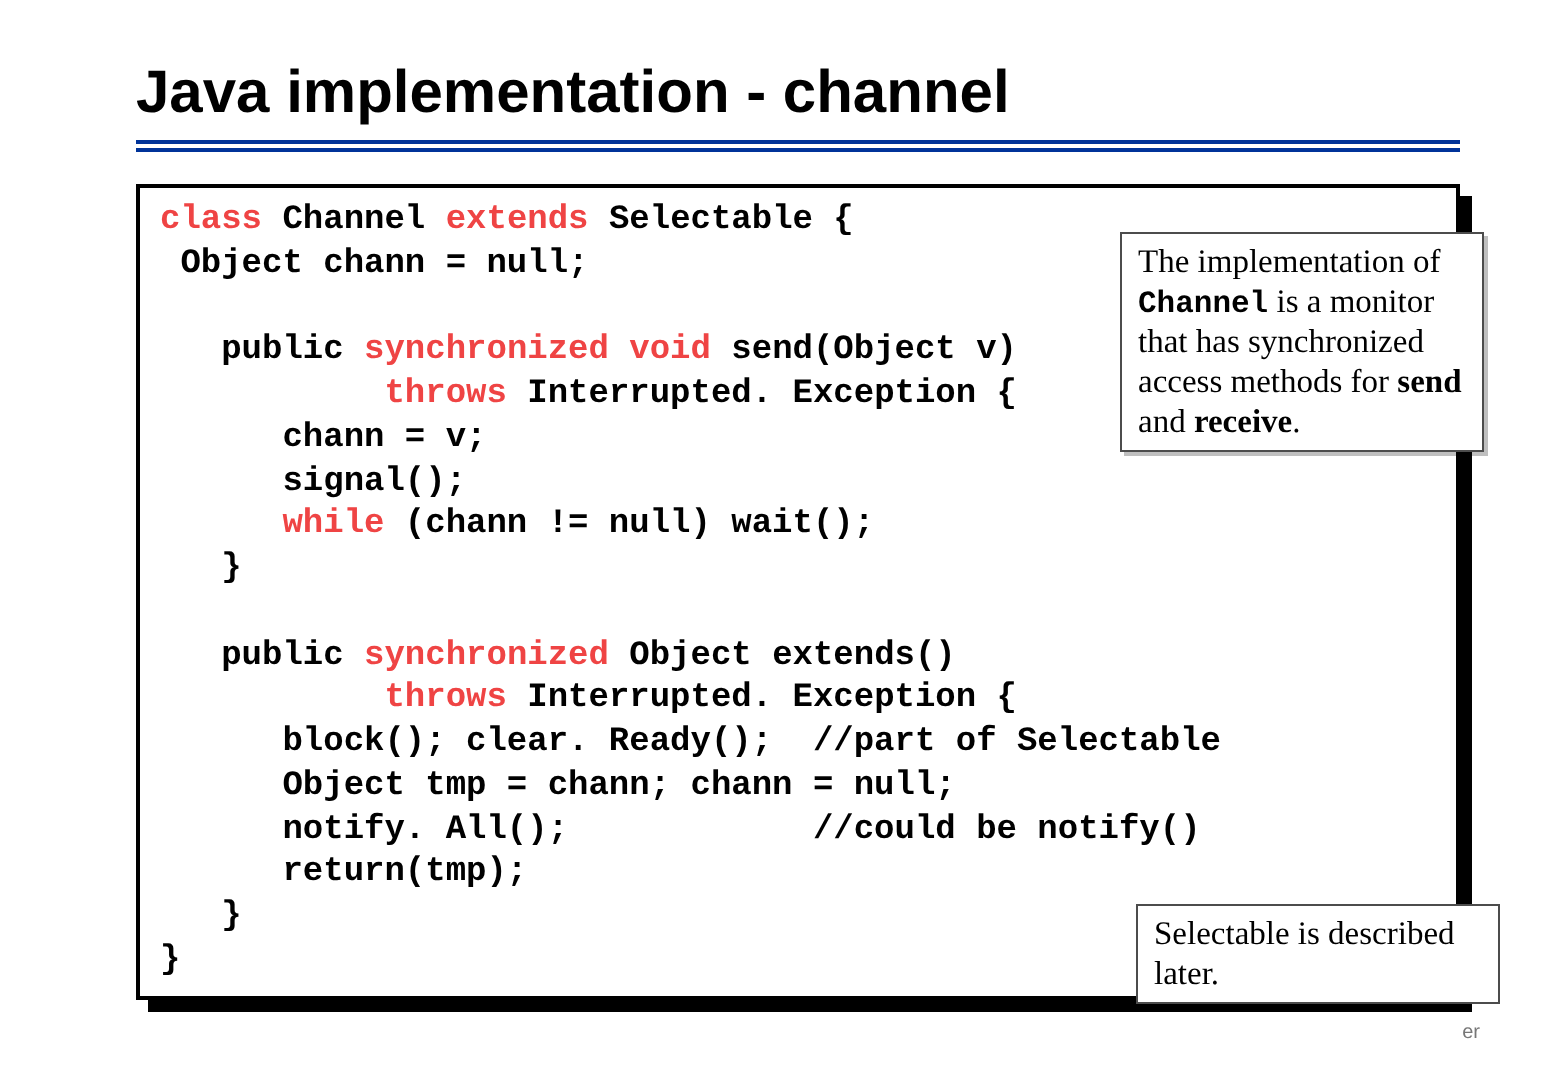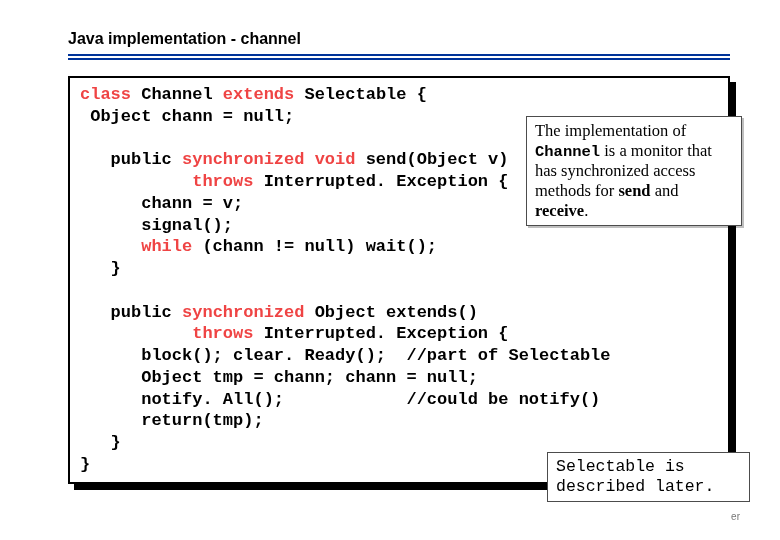--- a/index.html
+++ b/index.html
@@ -8,21 +8,21 @@
     height: 540px;
     background: #fff;
     font-family: Arial, Helvetica, sans-serif;
     position: relative;
     overflow: hidden;
   }
   .slide {
     padding: 30px 50px 0 68px;
   }
   .title {
-    font-size: 16px;
+    font-size: 30px;
     font-weight: bold;
     color: #000;
     margin-bottom: 6px;
   }
   .divider-wrap {
     margin-bottom: 16px;
   }
   .divider-top {
     height: 2px;
     background: #003399;
@@ -64,28 +64,27 @@
     background: #fff;
     font-family: "Comic Sans MS", "Comic Sans", cursive;
     font-size: 16.5px;
     line-height: 1.2;
     padding: 4px 8px;
     box-shadow: 2px 2px 0 rgba(0,0,0,0.25);
   }
   .note1 {
     top: 116px;
     right: 38px;
-    width: 216px;
+    width: 182px;
   }
   .note2 {
     bottom: 38px;
     right: 30px;
-    width: 203px;
+    width: 182px;
     box-shadow: none;
-    font-family: Liberation Mono, monospace;
   }
   .mono { font-family: "Courier New", Courier, monospace; font-weight: bold; font-size: 15.5px; }
   .footer-frag {
     position: absolute;
     bottom: 18px;
     right: 40px;
     font-size: 10px;
     color: #777;
     font-family: sans-serif;
   }

